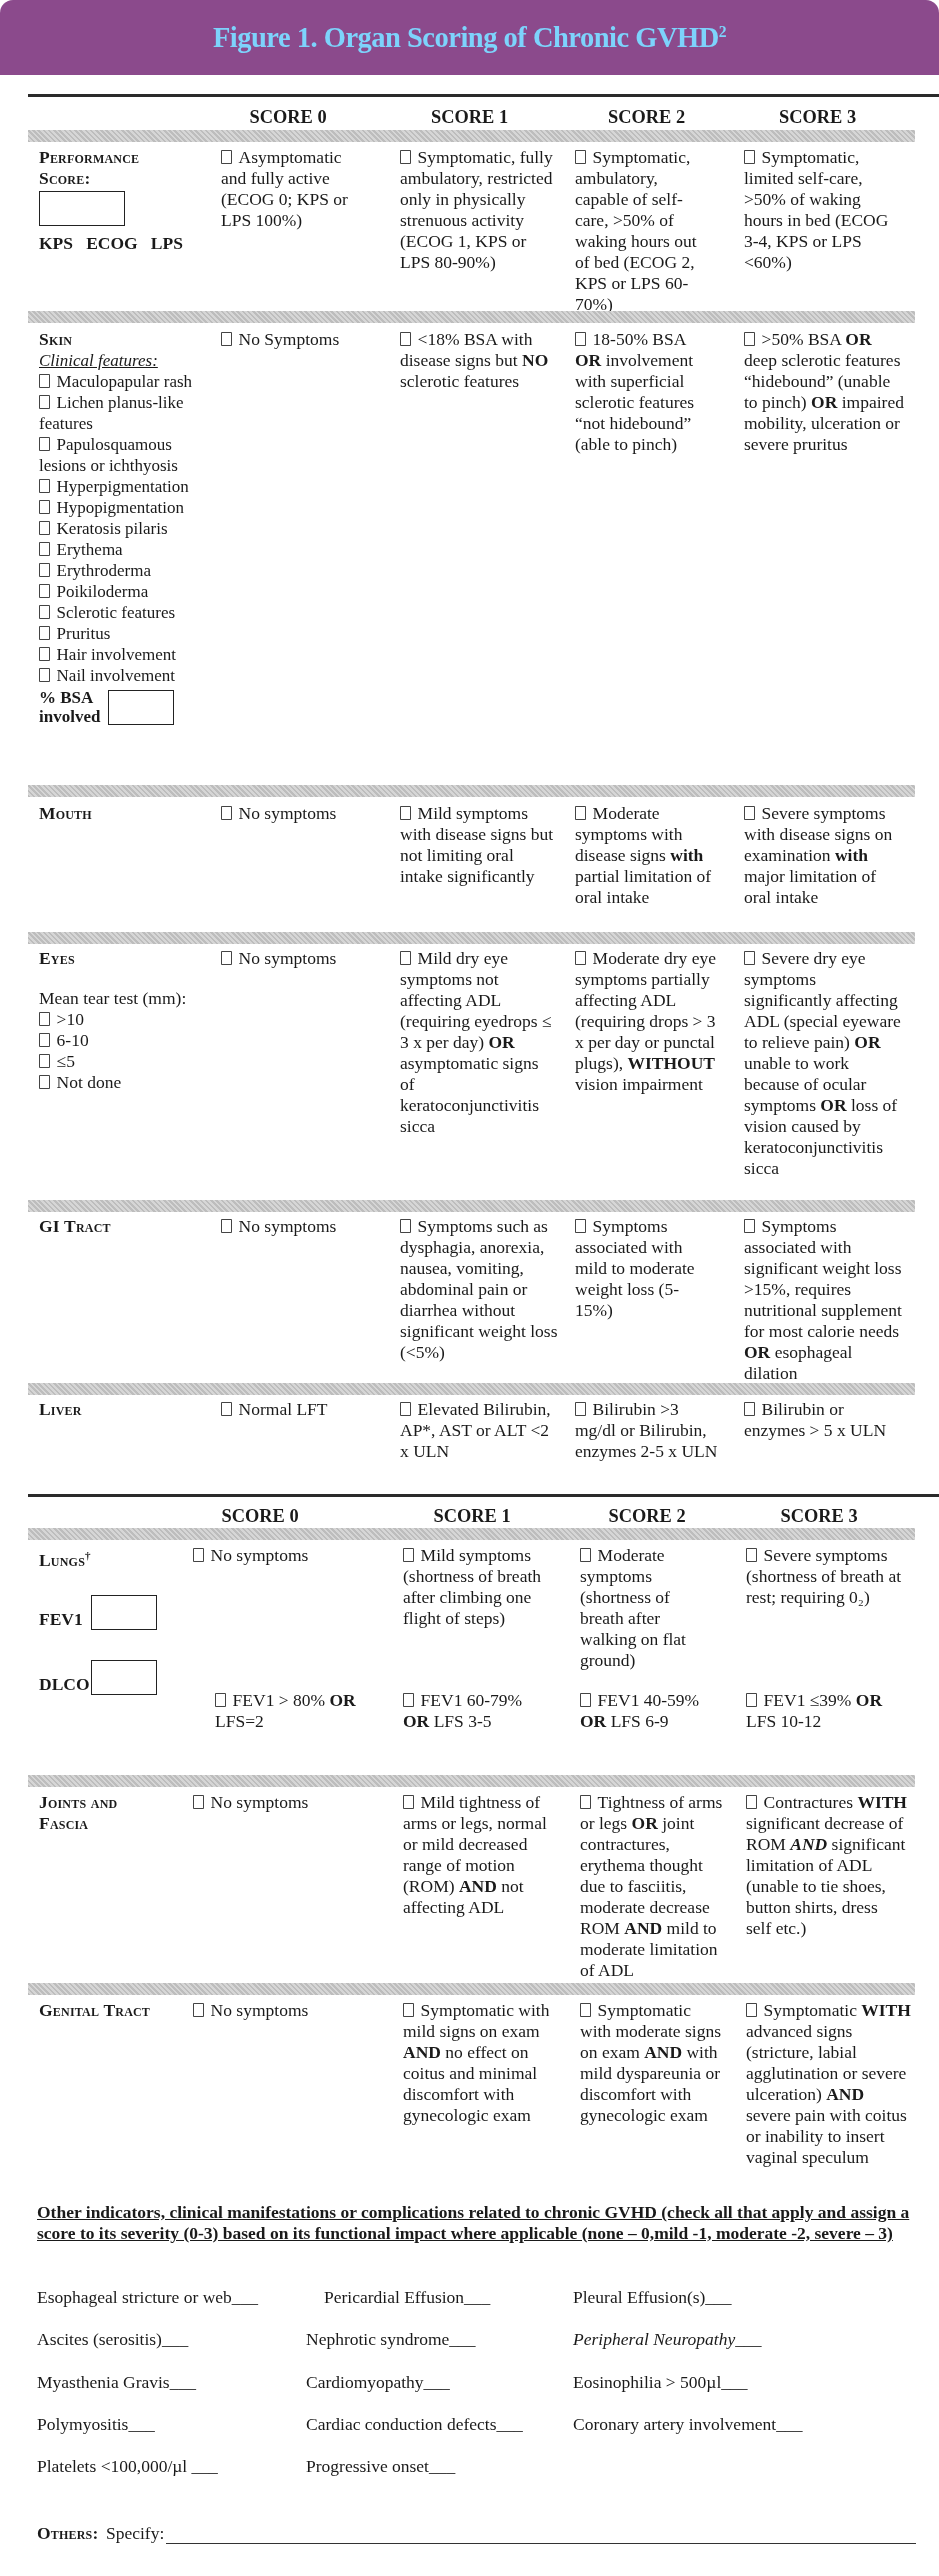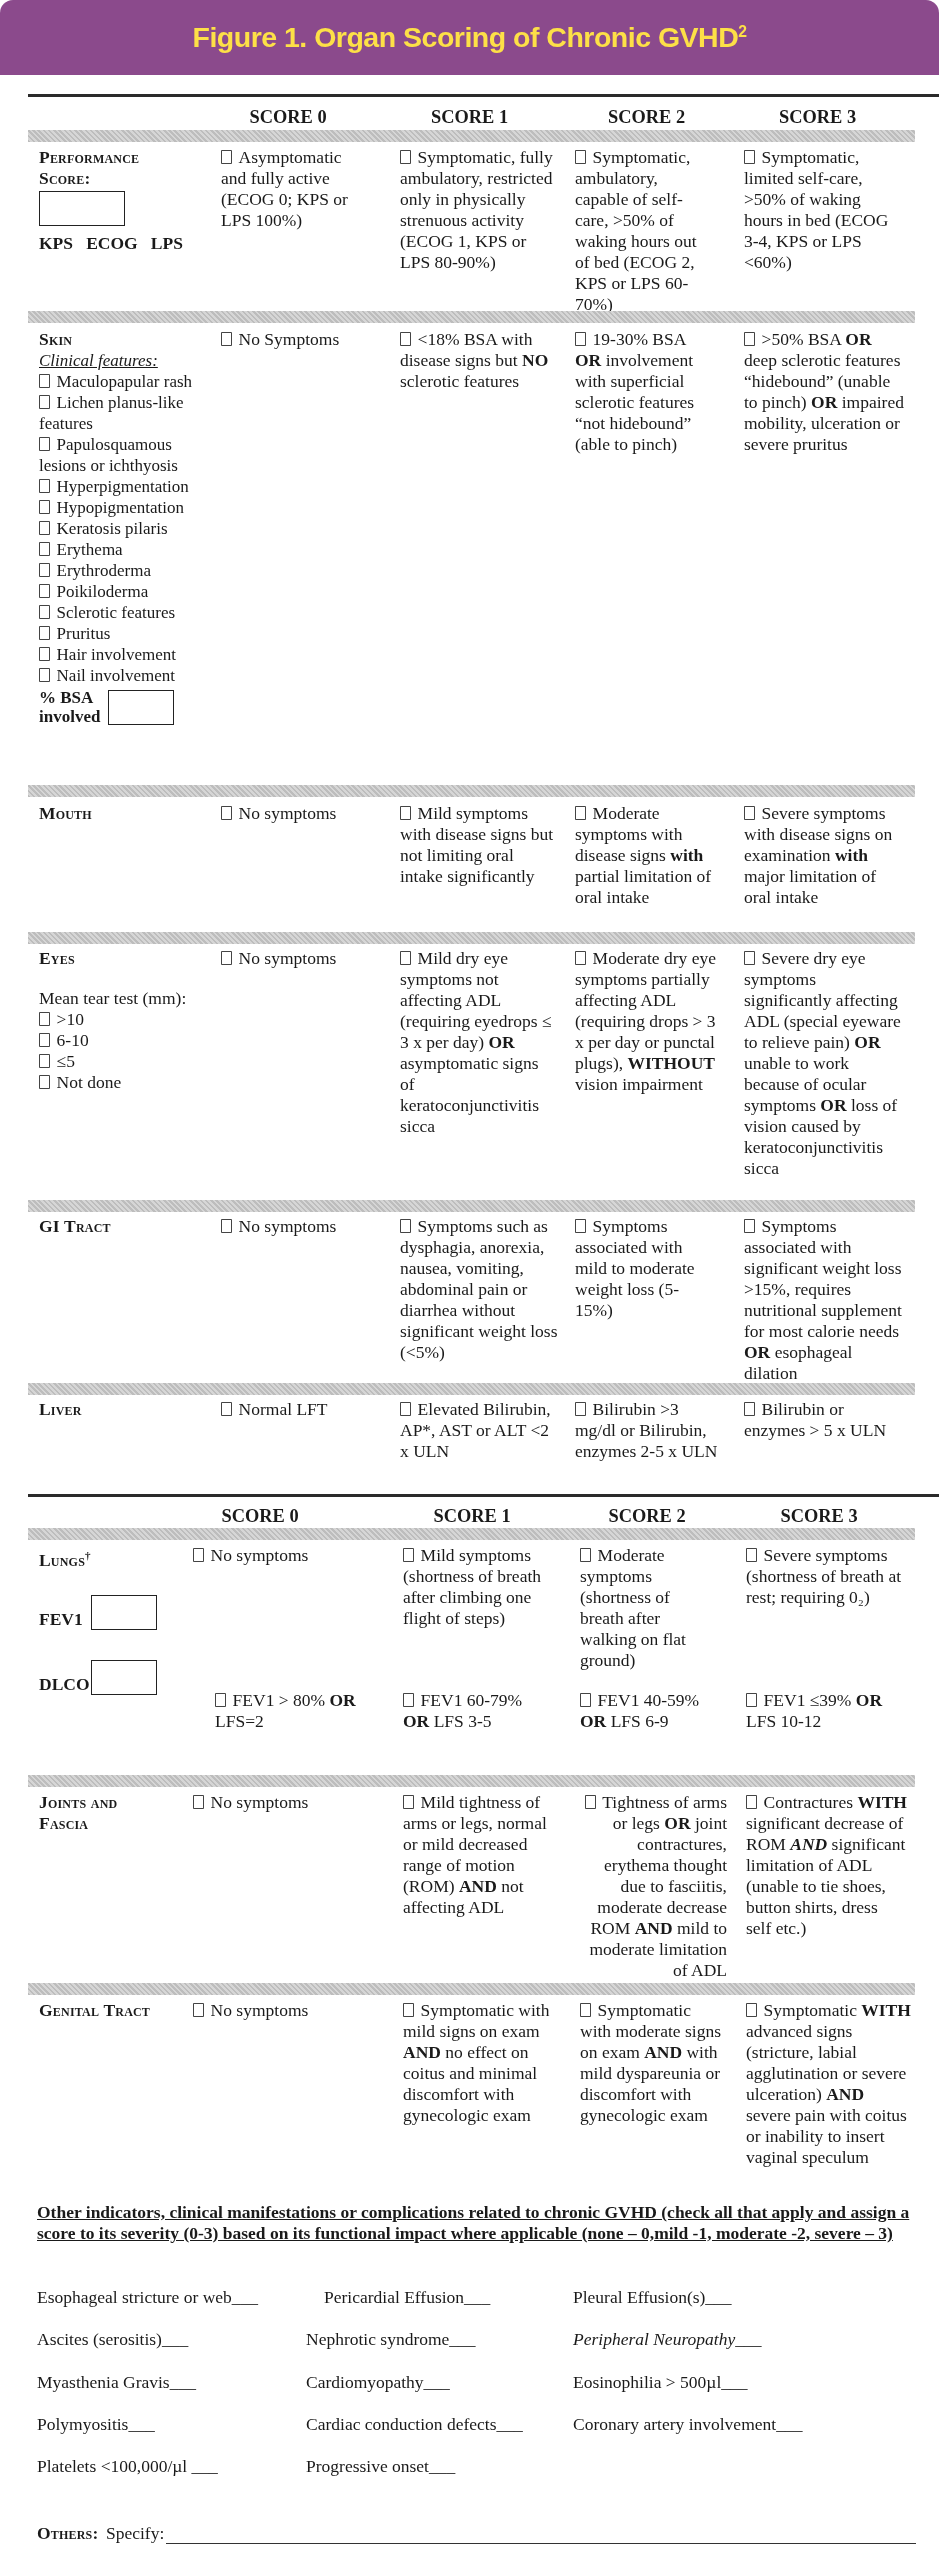--- a/index.html
+++ b/index.html
@@ -14,22 +14,22 @@
     font-size: 17.5px;
     line-height: 21px;
   }
   .header {
     position: absolute; left: 0; top: 0; width: 939px; height: 75px;
     background: #8b4a8c;
     border-radius: 13px 13px 0 0;
     display: flex; align-items: center; justify-content: center;
   }
   .header h1 {
-    font-family: Liberation Sans, sans-serif;
-    font-weight: bold; color: #fde047; font-size: 28.5px; letter-spacing: -0.5px;
+    font-family: Liberation Serif, serif;
+    font-weight: bold; color: #7dd3fc; font-size: 28.5px; letter-spacing: -0.5px;
   }
   .header sup { font-size: 15.7px; vertical-align: super; line-height: 0; }
 
   .rule {
     position: absolute; left: 28px; right: 0; height: 2.8px; background: #2a2a2a;
   }
   .band {
     position: absolute; left: 28px; width: 887px; height: 12px;
     background-color: #c9c9c9;
     background-image: repeating-linear-gradient(45deg, #bdbdbd 0 1.8px, #d6d6d6 1.8px 3.7px);
@@ -111,21 +111,21 @@
     <div style="display:flex; align-items:center; margin-top:1.8px;">
       <div style="font-weight:bold; line-height:19.3px;">
         <div>% BSA</div>
         <div>involved</div>
       </div>
       <div class="input-box" style="width:66px; height:35px; margin-left:7.4px;"></div>
     </div>
   </div>
   <div class="cell cb" style="left:221px; width:147px;">No Symptoms</div>
   <div class="cell cb" style="left:400px; width:157px;"><span>&lt;18% BSA with disease signs but </span><b>NO</b><span> sclerotic features</span></div>
-  <div class="cell cb" style="left:575px; width:138px;"><span>19-30% BSA </span><b>OR</b><span> involvement with superficial sclerotic features “not hidebound” (able to pinch)</span></div>
+  <div class="cell cb" style="left:575px; width:138px;"><span>18-50% BSA </span><b>OR</b><span> involvement with superficial sclerotic features “not hidebound” (able to pinch)</span></div>
   <div class="cell cb" style="left:744px; width:161px;"><span>&gt;50% BSA </span><b>OR</b><span> deep sclerotic features “hidebound” (unable to pinch) </span><b>OR</b><span> impaired mobility, ulceration or severe pruritus</span></div>
 </div>
 <div class="band" style="top:785px;"></div>
 
 <div class="row" style="top:803px;">
   <div class="cell label" style="left:39px;">Mouth</div>
   <div class="cell cb" style="left:221px; width:147px;">No symptoms</div>
   <div class="cell cb" style="left:400px; width:157px;">Mild symptoms with disease signs but not limiting oral intake significantly</div>
   <div class="cell cb" style="left:575px; width:147px;"><span>Moderate symptoms with disease signs </span><b>with</b><span> partial limitation of oral intake</span></div>
   <div class="cell cb" style="left:744px; width:161px;"><span>Severe symptoms with disease signs on examination </span><b>with</b><span> major limitation of oral intake</span></div>
@@ -196,21 +196,21 @@
 </div>
 <div class="band" style="top:1775px;"></div>
 
 <div class="row" style="top:1792px;">
   <div class="cell" style="left:39px; width:147px;">
     <div class="label">Joints and</div>
     <div class="label">Fascia</div>
   </div>
   <div class="cell cb" style="left:193px; width:184px;">No symptoms</div>
   <div class="cell cb" style="left:403px; width:161px;"><span>Mild tightness of arms or legs, normal or mild decreased range of motion (ROM) </span><b>AND</b><span> not affecting ADL</span></div>
-  <div class="cell cb" style="left:580px; width:147px;text-align:right;"><span>Tightness of arms or legs </span><b>OR</b><span> joint contractures, erythema thought due to fasciitis, moderate decrease ROM </span><b>AND</b><span> mild to moderate limitation of ADL</span></div>
+  <div class="cell cb" style="left:580px; width:147px;"><span>Tightness of arms or legs </span><b>OR</b><span> joint contractures, erythema thought due to fasciitis, moderate decrease ROM </span><b>AND</b><span> mild to moderate limitation of ADL</span></div>
   <div class="cell cb" style="left:746px; width:161px;"><span>Contractures </span><b>WITH</b><span> significant decrease of ROM </span><b><i>AND</i></b><span> significant limitation of ADL (unable to tie shoes, button shirts, dress self etc.)</span></div>
 </div>
 <div class="band" style="top:1983px;"></div>
 
 <div class="row" style="top:2000px;">
   <div class="cell label" style="left:39px; white-space:nowrap;">Genital Tract</div>
   <div class="cell cb" style="left:193px; width:184px;">No symptoms</div>
   <div class="cell cb" style="left:403px; width:161px;"><span>Symptomatic with mild signs on exam </span><b>AND</b><span> no effect on coitus and minimal discomfort with gynecologic exam</span></div>
   <div class="cell cb" style="left:580px; width:143px;"><span>Symptomatic with moderate signs on exam </span><b>AND</b><span> with mild dyspareunia or discomfort with gynecologic exam</span></div>
   <div class="cell cb" style="left:746px; width:166px;"><span>Symptomatic </span><b>WITH</b><span> advanced signs (stricture, labial agglutination or severe ulceration) </span><b>AND</b><span> severe pain with coitus or inability to insert vaginal speculum</span></div>

